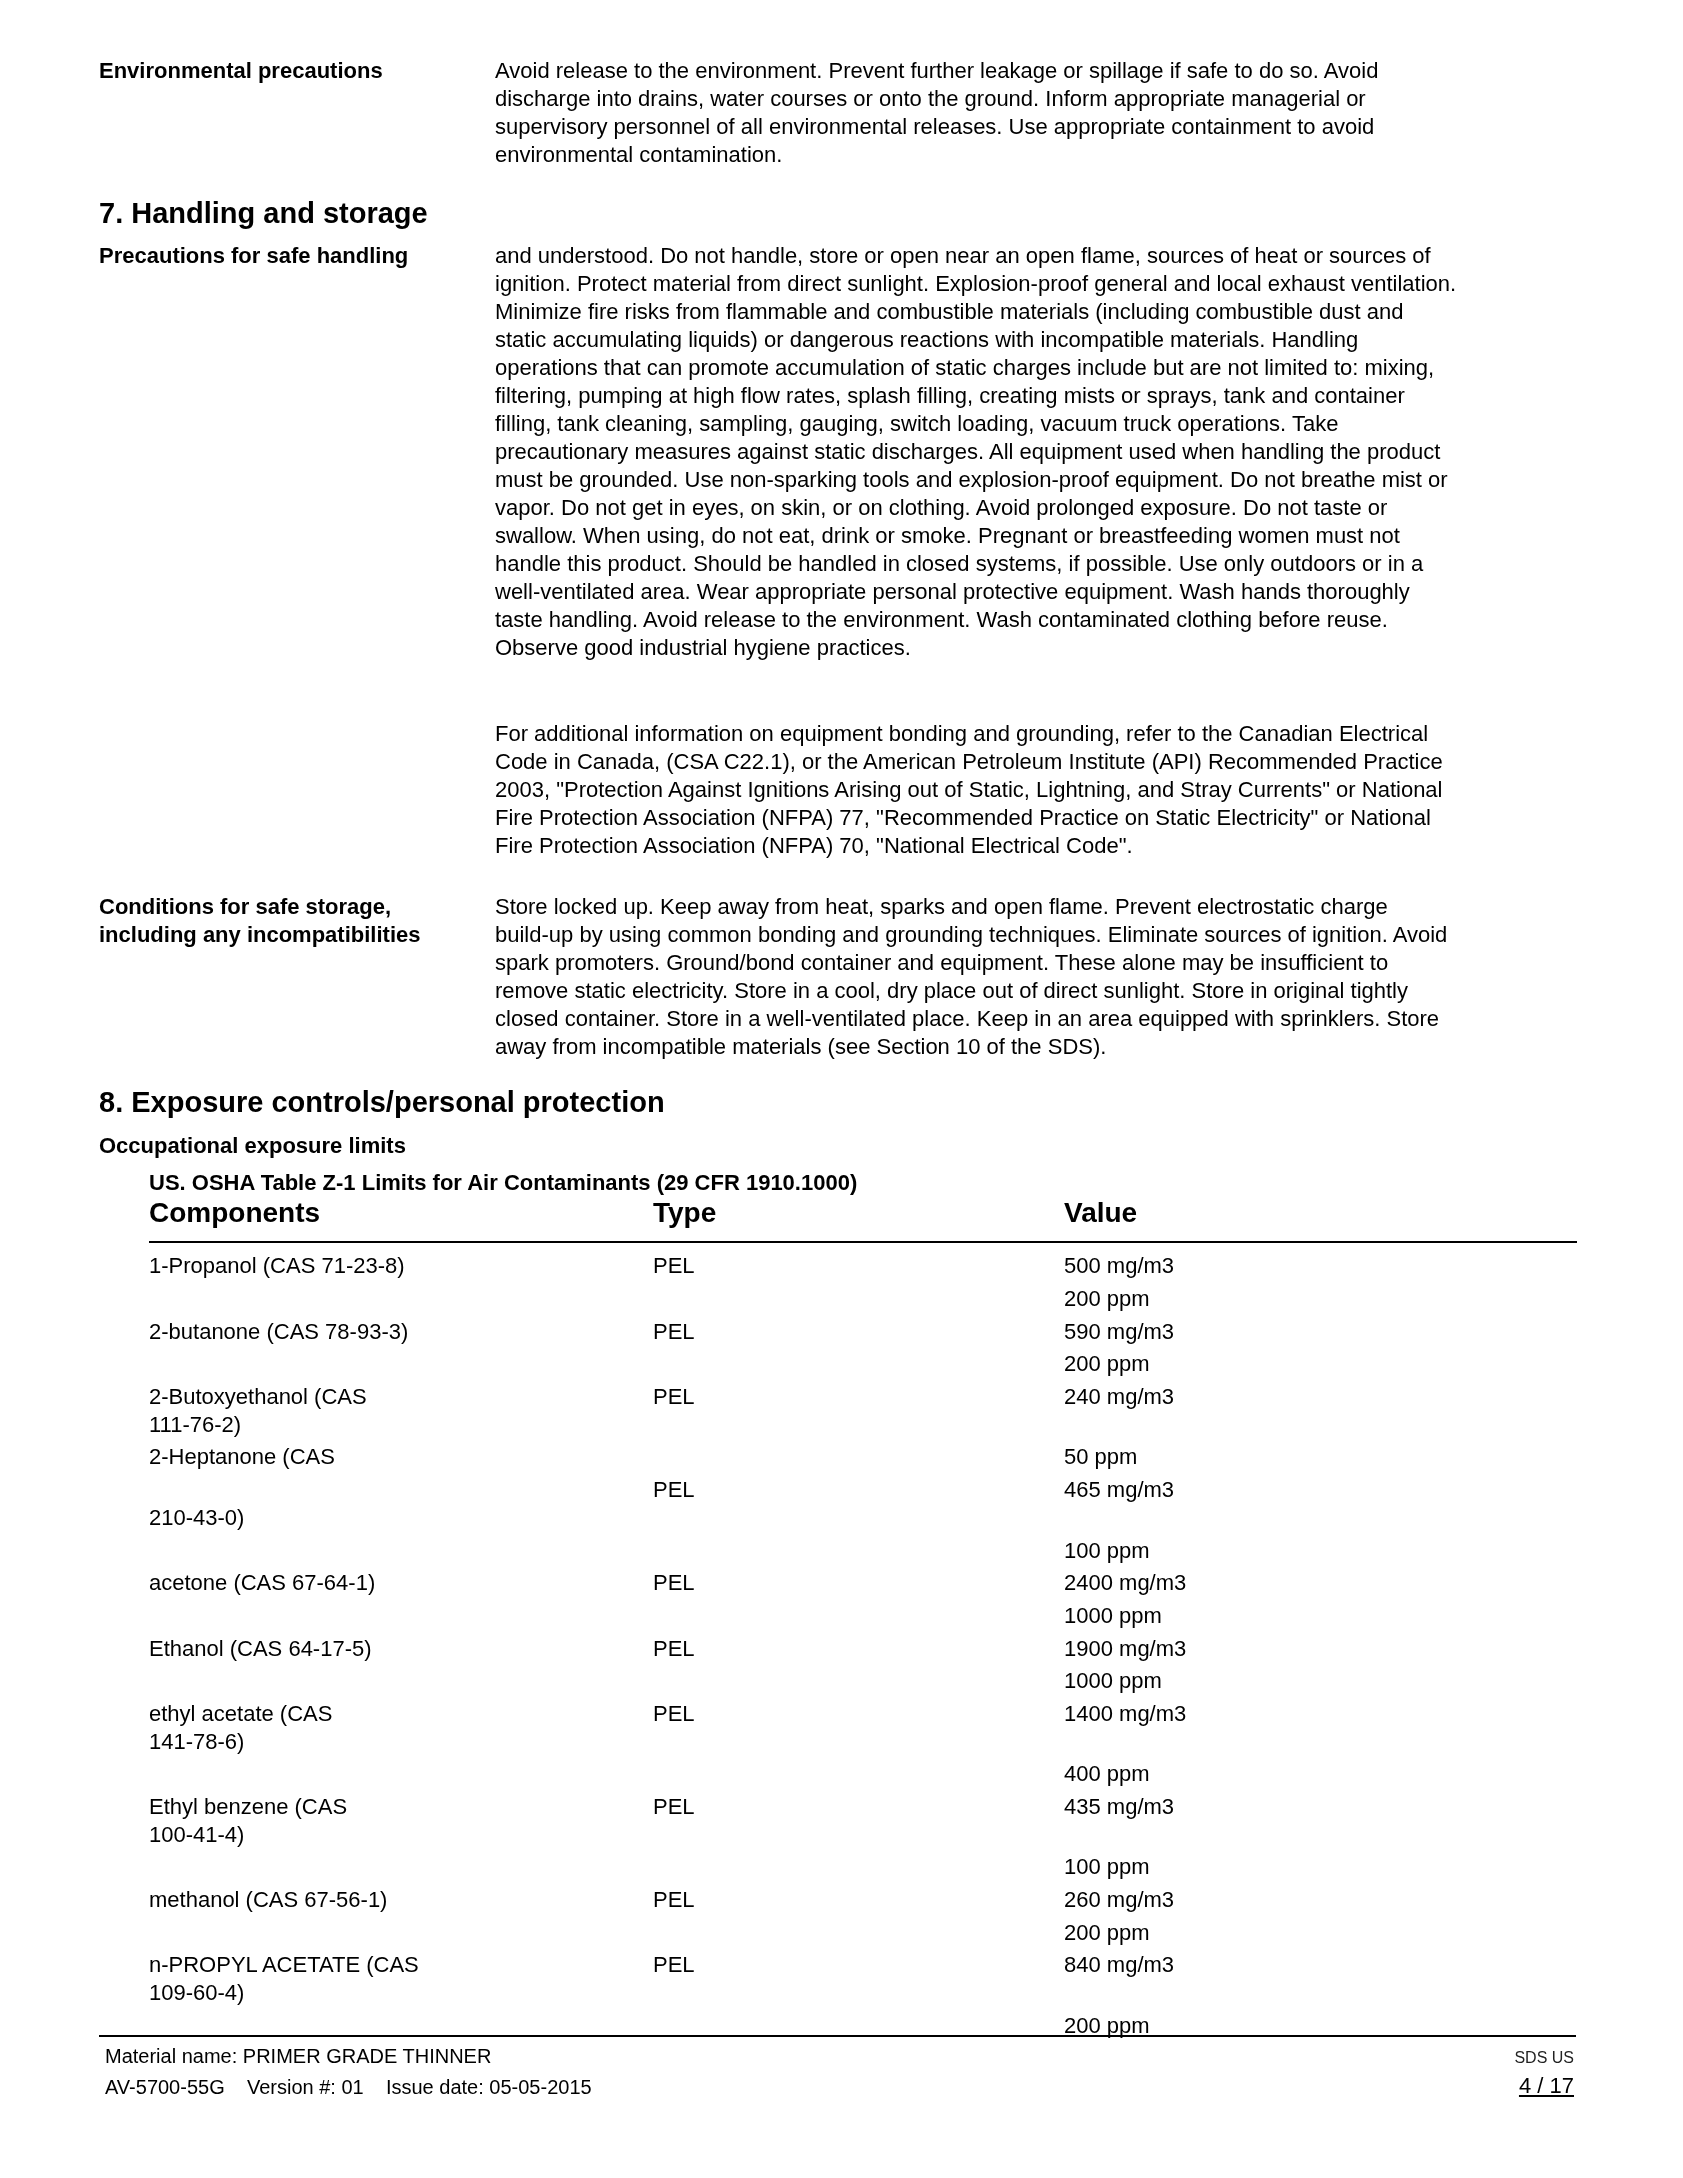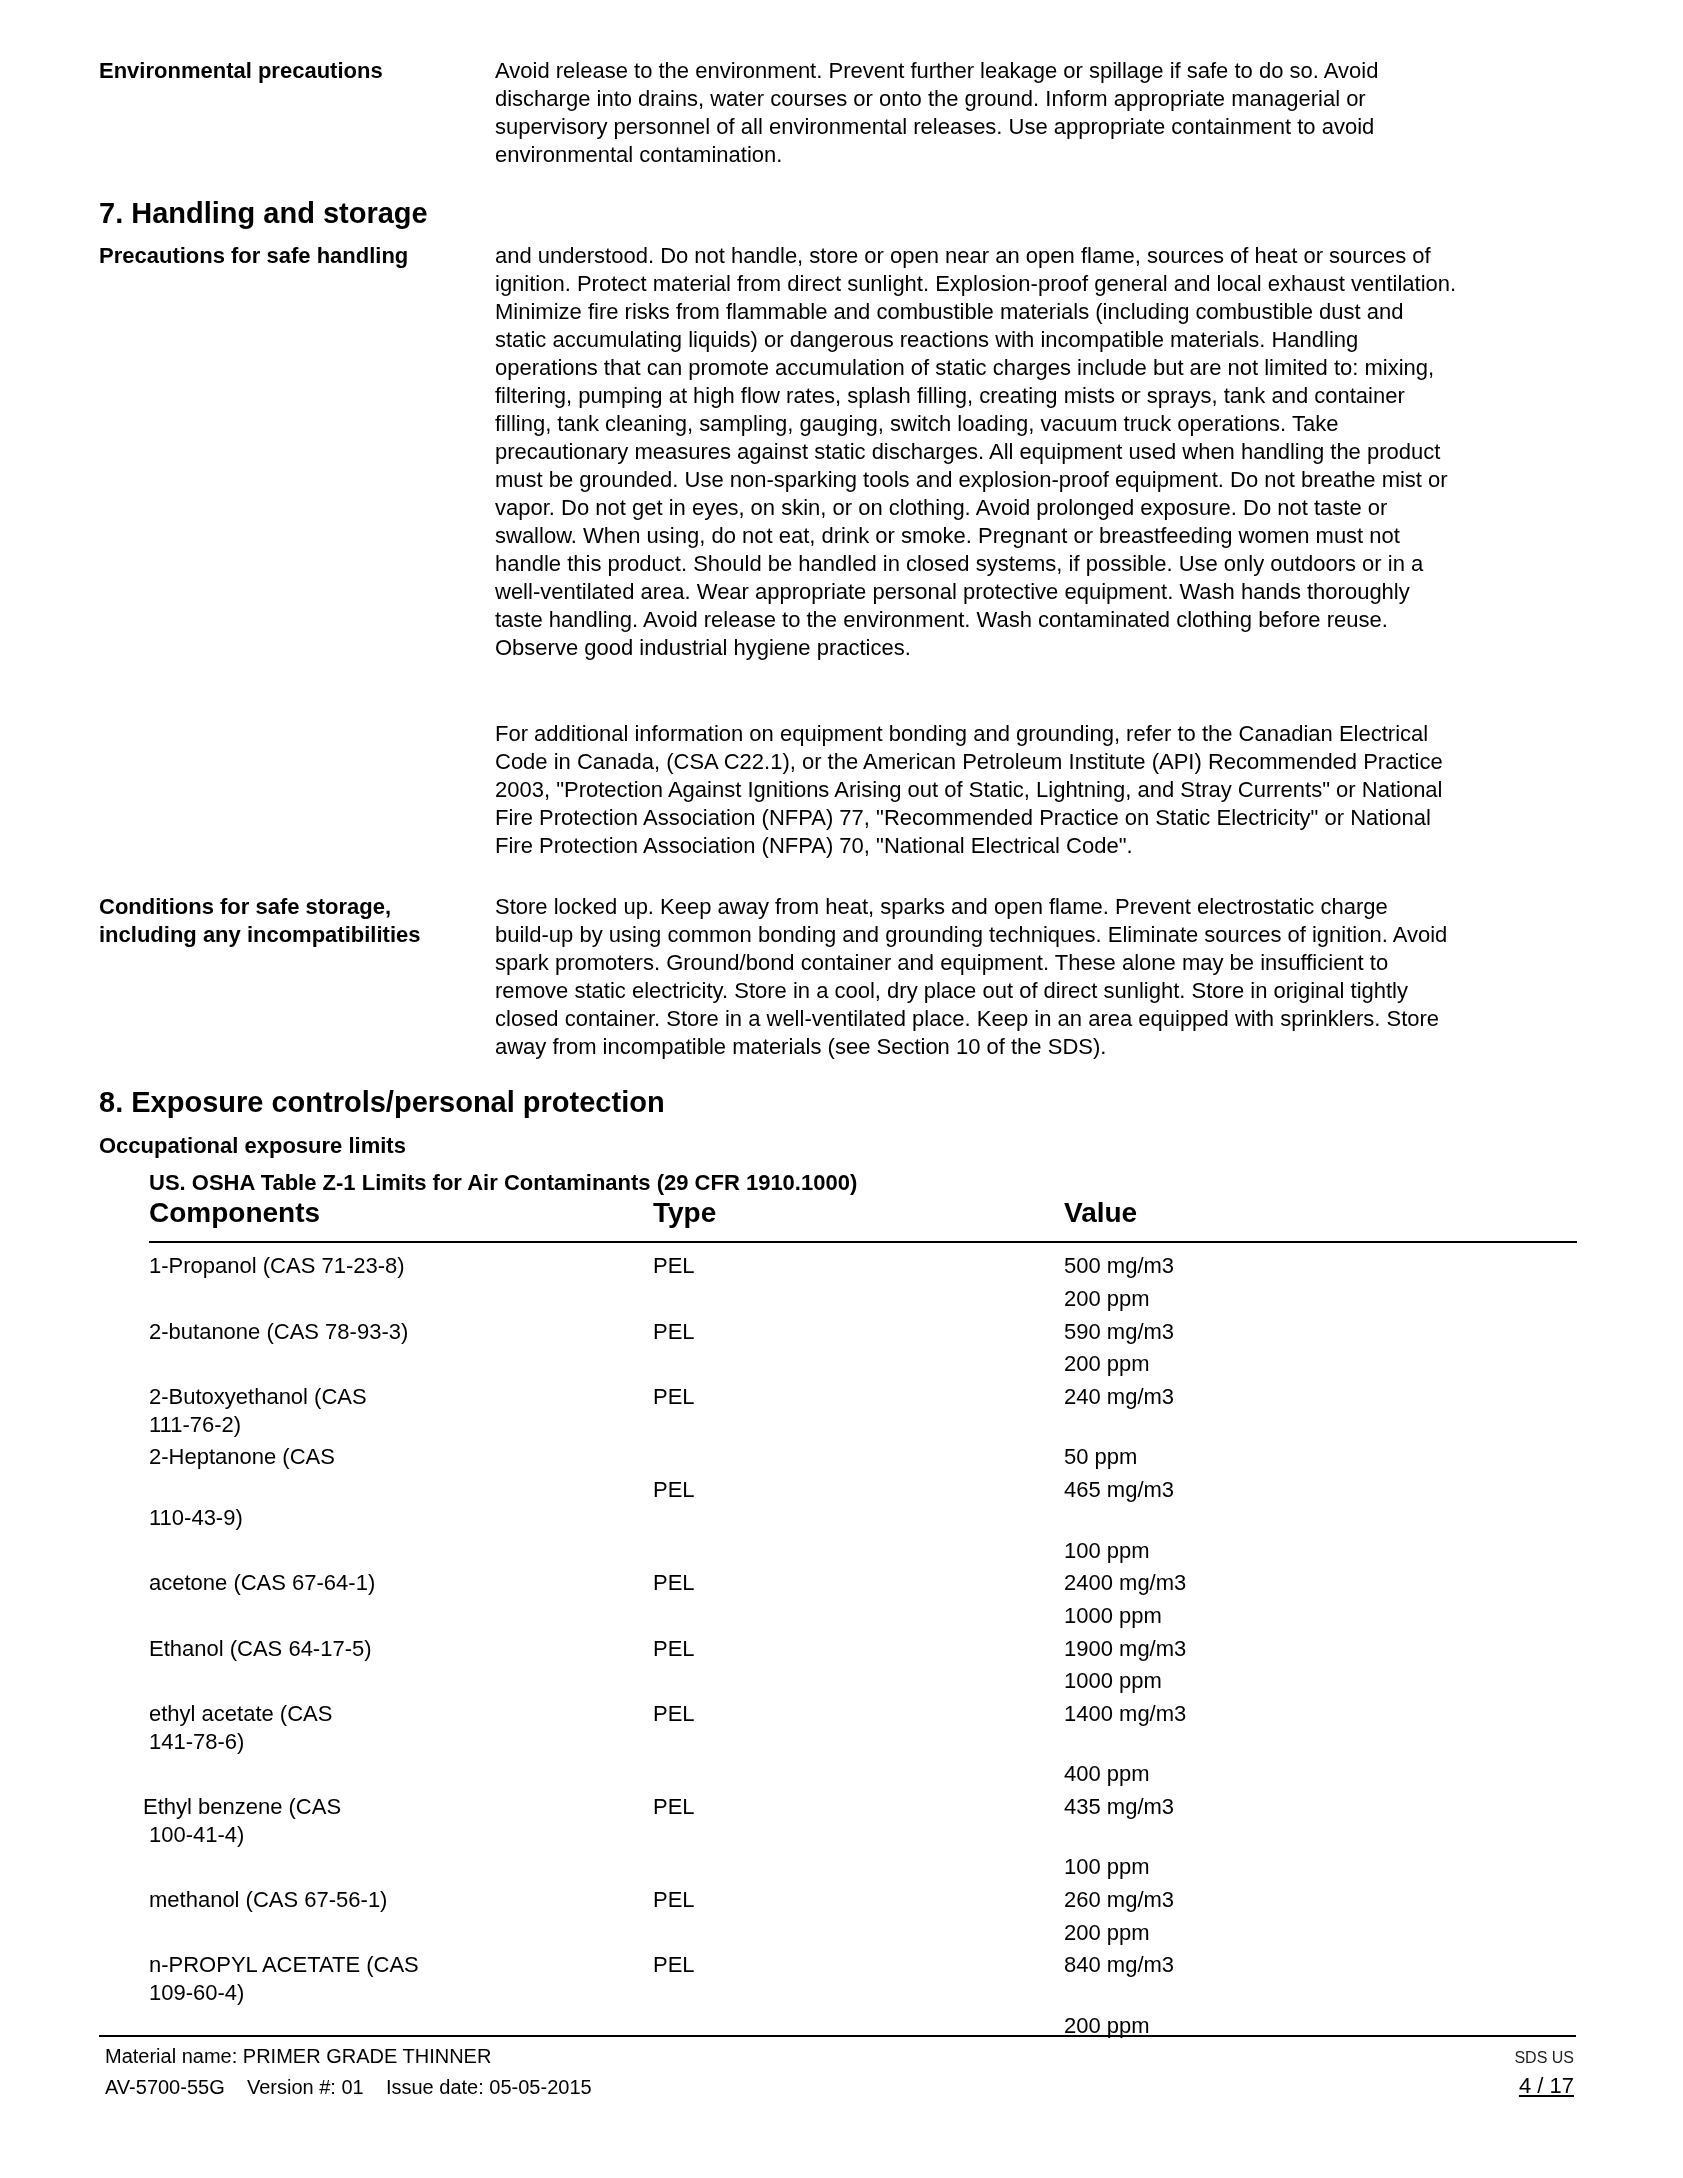--- a/index.html
+++ b/index.html
@@ -106,21 +106,21 @@
     </div>
     <div>
       <div class="cell" style="left: 149px; top: 1382px;">2-Butoxyethanol (CAS</div>
       <div class="cell" style="left: 149px; top: 1410px;">111-76-2)</div>
       <div class="cell" style="left: 653px; top: 1382px;">PEL</div>
       <div class="cell" style="left: 1064px; top: 1382px;">240 mg/m3</div>
       <div class="cell" style="left: 1064px; top: 1442px;">50 ppm</div>
     </div>
     <div>
       <div class="cell" style="left: 149px; top: 1442px;">2-Heptanone (CAS</div>
-      <div class="cell" style="left: 149px; top: 1503px;">110-43-9)</div>
+      <div class="cell" style="left: 149px; top: 1503px;">210-43-0)</div>
       <div class="cell" style="left: 653px; top: 1475px;">PEL</div>
       <div class="cell" style="left: 1064px; top: 1475px;">465 mg/m3</div>
       <div class="cell" style="left: 1064px; top: 1536px;">100 ppm</div>
     </div>
     <div>
       <div class="cell" style="left: 149px; top: 1568px;">acetone (CAS 67-64-1)</div>
       <div class="cell" style="left: 653px; top: 1568px;">PEL</div>
       <div class="cell" style="left: 1064px; top: 1568px;">2400 mg/m3</div>
       <div class="cell" style="left: 1064px; top: 1601px;">1000 ppm</div>
     </div>
@@ -131,21 +131,21 @@
       <div class="cell" style="left: 1064px; top: 1666px;">1000 ppm</div>
     </div>
     <div>
       <div class="cell" style="left: 149px; top: 1699px;">ethyl acetate (CAS</div>
       <div class="cell" style="left: 149px; top: 1727px;">141-78-6)</div>
       <div class="cell" style="left: 653px; top: 1699px;">PEL</div>
       <div class="cell" style="left: 1064px; top: 1699px;">1400 mg/m3</div>
       <div class="cell" style="left: 1064px; top: 1759px;">400 ppm</div>
     </div>
     <div>
-      <div class="cell" style="left: 143px; top: 1792px;">Ethyl benzene (CAS</div>
+      <div class="cell" style="left: 149px; top: 1792px;">Ethyl benzene (CAS</div>
       <div class="cell" style="left: 149px; top: 1820px;">100-41-4)</div>
       <div class="cell" style="left: 653px; top: 1792px;">PEL</div>
       <div class="cell" style="left: 1064px; top: 1792px;">435 mg/m3</div>
       <div class="cell" style="left: 1064px; top: 1852px;">100 ppm</div>
     </div>
     <div>
       <div class="cell" style="left: 149px; top: 1885px;">methanol (CAS 67-56-1)</div>
       <div class="cell" style="left: 653px; top: 1885px;">PEL</div>
       <div class="cell" style="left: 1064px; top: 1885px;">260 mg/m3</div>
       <div class="cell" style="left: 1064px; top: 1918px;">200 ppm</div>

